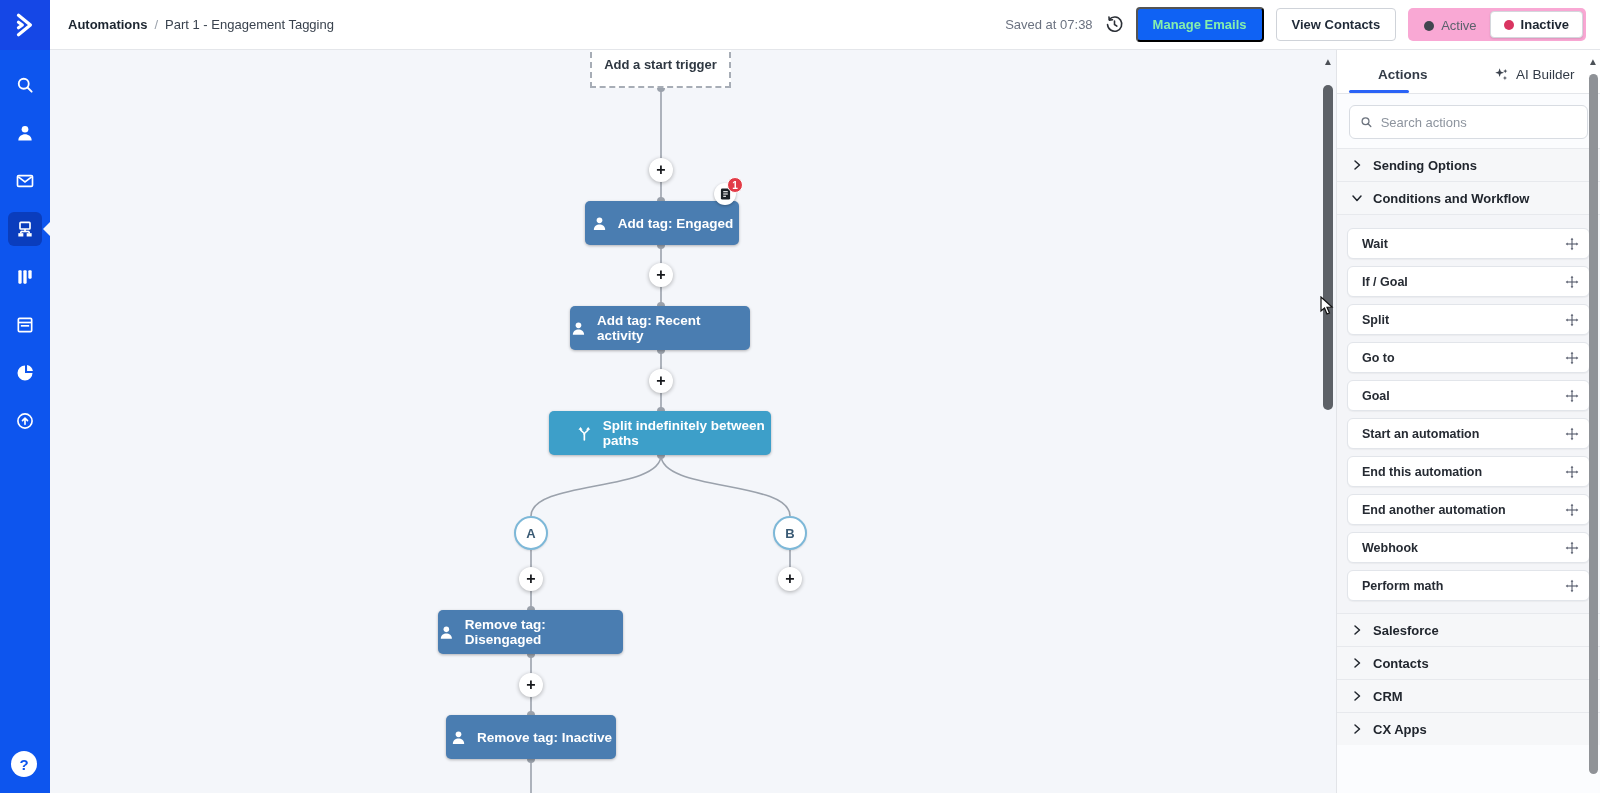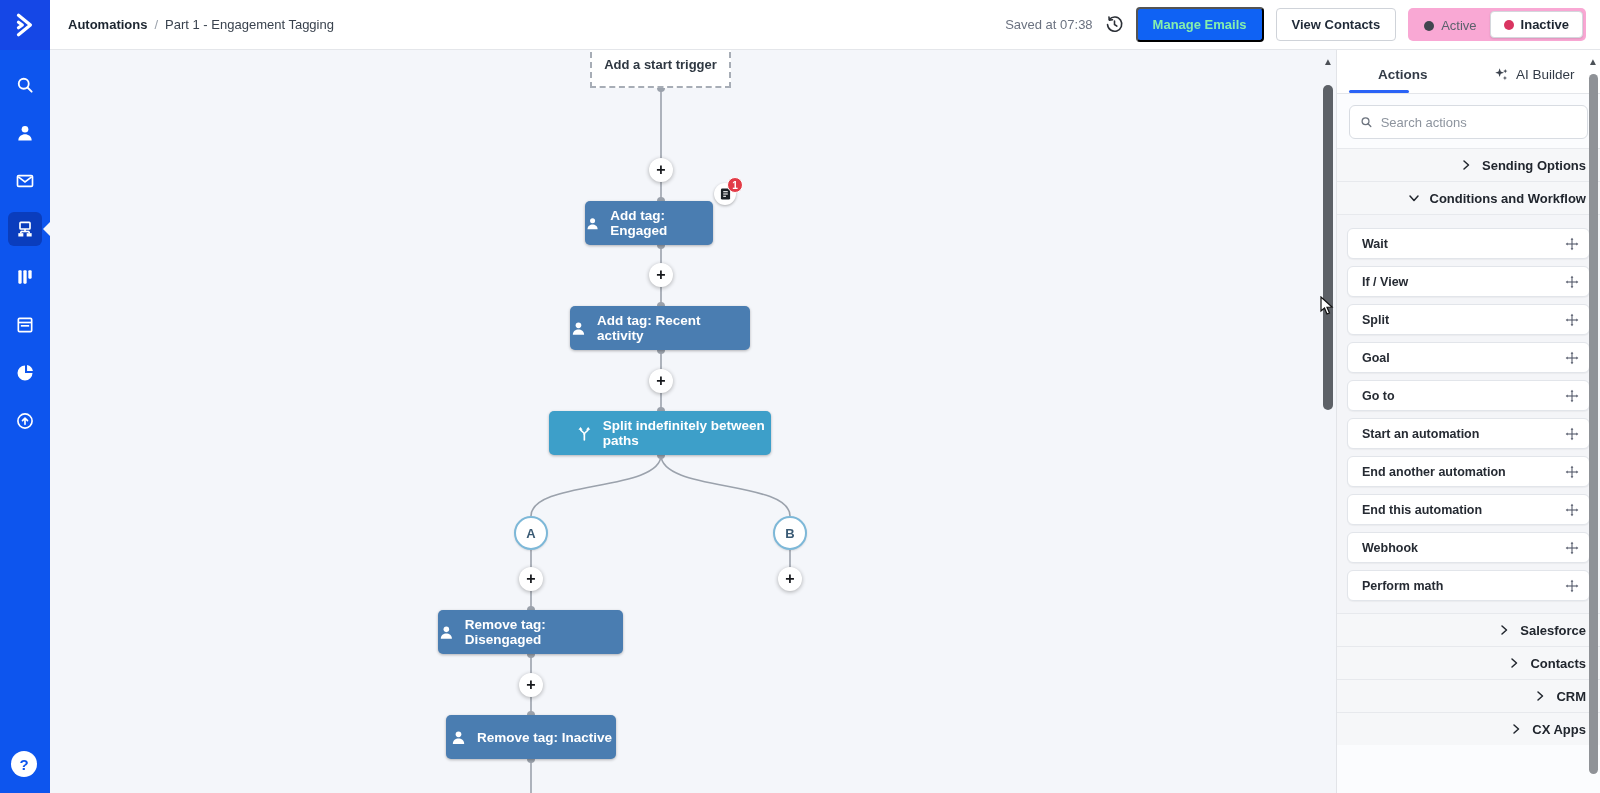--- a/index.html
+++ b/index.html
@@ -70,21 +70,21 @@
     font-size:13.5px; color:#333b47; cursor:pointer; position:relative; }
   .tab.active { font-weight:700; }
   .tab.active::after { content:""; position:absolute; left:12px; right:60px; bottom:0; height:3px; background:#2b63f6; border-radius:2px; }
   .search-wrap { padding:11px 12px 9px; }
   .search-box { display:flex; align-items:center; gap:8px; background:#fff; border:1px solid #d8dce2; border-radius:6px;
     height:34px; padding:0 10px; }
   .search-box input { border:none; outline:none; font-size:13px; width:100%; color:#2b2f36;
     font-family:"Liberation Sans", sans-serif; background:transparent; }
   .search-box input::placeholder { color:#8d949e; }
   .sec { display:flex; align-items:center; gap:10px; height:33px; padding:0 14px; background:#f6f7f9;
-    border-top:1px solid #e7e9ed; font-size:13px; font-weight:700; color:#21262e; cursor:pointer;justify-content:flex-end; }
+    border-top:1px solid #e7e9ed; font-size:13px; font-weight:700; color:#21262e; cursor:pointer; }
   .sec:last-of-type { border-bottom:1px solid #e7e9ed; }
   .chev { display:flex; color:#21262e; }
   .items { background:#f4f5f8; border-top:1px solid #e7e9ed; padding:13px 10px 12px; display:flex; flex-direction:column; gap:7px; }
   .card { height:31px; background:#fff; border:1px solid #e2e5ea; border-radius:6px; box-shadow:0 1px 1px rgba(0,0,0,.04);
     display:flex; align-items:center; justify-content:space-between; padding:0 10px 0 14px; cursor:pointer;gap:8px; }
   .card-label { font-size:12.5px; font-weight:600; color:#262b33; }
   .move-icon { color:#4f5566; display:flex; cursor:grab; }
 
   
   .pn-scroll { position:absolute; right:1px; top:0; width:12px; height:743px; }
@@ -222,21 +222,21 @@
           <circle cx="481" cy="604" r="4"></circle>
         <circle cx="481" cy="665" r="4"></circle>
           <circle cx="481" cy="709" r="4"></circle>
       </g>
     </svg>
 
     <div class="start-box">Add a start trigger</div>
 
     <div class="plus" style="left:611px; top:120px">+</div>
 
-    <div class="node" style="left:535px; top:151px; width:128px">
+    <div class="node" style="left:535px; top:151px; width:154px">
       <svg width="17" height="17" viewBox="0 0 24 24">
           <circle cx="12" cy="7.5" r="4" fill="#fff"></circle>
           <path d="M4 21c0-5 4-7.5 8-7.5s8 2.5 8 7.5z" fill="#fff"></path>
         </svg>
       <span>Add tag: Engaged</span>
     </div>
     <div class="note-badge">
       <div class="note-circle">
         <svg width="11" height="12" viewBox="0 0 12 13">
             <rect x="1" y="0.5" width="10" height="12" rx="1.5" fill="#1d2127"></rect>
@@ -359,21 +359,21 @@
                 <path d="M12 1.2 L14.4 4.6 L9.6 4.6 Z" stroke="none"></path>
                 <path d="M12 22.8 L14.4 19.4 L9.6 19.4 Z" stroke="none"></path>
                 <path d="M1.2 12 L4.6 9.6 L4.6 14.4 Z" stroke="none"></path>
                 <path d="M22.8 12 L19.4 9.6 L19.4 14.4 Z" stroke="none"></path>
               </g>
             </svg>
           </span>
         </div>
 
         <div class="card">
-          <span class="card-label">If / View</span>
+          <span class="card-label">If / Goal</span>
           <span class="move-icon">
             <svg width="14" height="14" viewBox="0 0 24 24">
               <g stroke="#4f5566" stroke-width="1.8" fill="#4f5566">
                 <line x1="12" y1="4" x2="12" y2="20"></line>
                 <line x1="4" y1="12" x2="20" y2="12"></line>
                 <path d="M12 1.2 L14.4 4.6 L9.6 4.6 Z" stroke="none"></path>
                 <path d="M12 22.8 L14.4 19.4 L9.6 19.4 Z" stroke="none"></path>
                 <path d="M1.2 12 L4.6 9.6 L4.6 14.4 Z" stroke="none"></path>
                 <path d="M22.8 12 L19.4 9.6 L19.4 14.4 Z" stroke="none"></path>
               </g>
@@ -391,85 +391,85 @@
                 <path d="M12 1.2 L14.4 4.6 L9.6 4.6 Z" stroke="none"></path>
                 <path d="M12 22.8 L14.4 19.4 L9.6 19.4 Z" stroke="none"></path>
                 <path d="M1.2 12 L4.6 9.6 L4.6 14.4 Z" stroke="none"></path>
                 <path d="M22.8 12 L19.4 9.6 L19.4 14.4 Z" stroke="none"></path>
               </g>
             </svg>
           </span>
         </div>
 
         <div class="card">
+          <span class="card-label">Go to</span>
+          <span class="move-icon">
+            <svg width="14" height="14" viewBox="0 0 24 24">
+              <g stroke="#4f5566" stroke-width="1.8" fill="#4f5566">
+                <line x1="12" y1="4" x2="12" y2="20"></line>
+                <line x1="4" y1="12" x2="20" y2="12"></line>
+                <path d="M12 1.2 L14.4 4.6 L9.6 4.6 Z" stroke="none"></path>
+                <path d="M12 22.8 L14.4 19.4 L9.6 19.4 Z" stroke="none"></path>
+                <path d="M1.2 12 L4.6 9.6 L4.6 14.4 Z" stroke="none"></path>
+                <path d="M22.8 12 L19.4 9.6 L19.4 14.4 Z" stroke="none"></path>
+              </g>
+            </svg>
+          </span>
+        </div>
+
+        <div class="card">
           <span class="card-label">Goal</span>
           <span class="move-icon">
             <svg width="14" height="14" viewBox="0 0 24 24">
               <g stroke="#4f5566" stroke-width="1.8" fill="#4f5566">
                 <line x1="12" y1="4" x2="12" y2="20"></line>
                 <line x1="4" y1="12" x2="20" y2="12"></line>
                 <path d="M12 1.2 L14.4 4.6 L9.6 4.6 Z" stroke="none"></path>
                 <path d="M12 22.8 L14.4 19.4 L9.6 19.4 Z" stroke="none"></path>
                 <path d="M1.2 12 L4.6 9.6 L4.6 14.4 Z" stroke="none"></path>
                 <path d="M22.8 12 L19.4 9.6 L19.4 14.4 Z" stroke="none"></path>
               </g>
             </svg>
           </span>
         </div>
 
         <div class="card">
-          <span class="card-label">Go to</span>
-          <span class="move-icon">
-            <svg width="14" height="14" viewBox="0 0 24 24">
-              <g stroke="#4f5566" stroke-width="1.8" fill="#4f5566">
-                <line x1="12" y1="4" x2="12" y2="20"></line>
-                <line x1="4" y1="12" x2="20" y2="12"></line>
-                <path d="M12 1.2 L14.4 4.6 L9.6 4.6 Z" stroke="none"></path>
-                <path d="M12 22.8 L14.4 19.4 L9.6 19.4 Z" stroke="none"></path>
-                <path d="M1.2 12 L4.6 9.6 L4.6 14.4 Z" stroke="none"></path>
-                <path d="M22.8 12 L19.4 9.6 L19.4 14.4 Z" stroke="none"></path>
-              </g>
-            </svg>
-          </span>
-        </div>
-
-        <div class="card">
           <span class="card-label">Start an automation</span>
           <span class="move-icon">
             <svg width="14" height="14" viewBox="0 0 24 24">
               <g stroke="#4f5566" stroke-width="1.8" fill="#4f5566">
                 <line x1="12" y1="4" x2="12" y2="20"></line>
                 <line x1="4" y1="12" x2="20" y2="12"></line>
                 <path d="M12 1.2 L14.4 4.6 L9.6 4.6 Z" stroke="none"></path>
                 <path d="M12 22.8 L14.4 19.4 L9.6 19.4 Z" stroke="none"></path>
                 <path d="M1.2 12 L4.6 9.6 L4.6 14.4 Z" stroke="none"></path>
                 <path d="M22.8 12 L19.4 9.6 L19.4 14.4 Z" stroke="none"></path>
               </g>
             </svg>
           </span>
         </div>
 
         <div class="card">
+          <span class="card-label">End this automation</span>
+          <span class="move-icon">
+            <svg width="14" height="14" viewBox="0 0 24 24">
+              <g stroke="#4f5566" stroke-width="1.8" fill="#4f5566">
+                <line x1="12" y1="4" x2="12" y2="20"></line>
+                <line x1="4" y1="12" x2="20" y2="12"></line>
+                <path d="M12 1.2 L14.4 4.6 L9.6 4.6 Z" stroke="none"></path>
+                <path d="M12 22.8 L14.4 19.4 L9.6 19.4 Z" stroke="none"></path>
+                <path d="M1.2 12 L4.6 9.6 L4.6 14.4 Z" stroke="none"></path>
+                <path d="M22.8 12 L19.4 9.6 L19.4 14.4 Z" stroke="none"></path>
+              </g>
+            </svg>
+          </span>
+        </div>
+
+        <div class="card">
           <span class="card-label">End another automation</span>
-          <span class="move-icon">
-            <svg width="14" height="14" viewBox="0 0 24 24">
-              <g stroke="#4f5566" stroke-width="1.8" fill="#4f5566">
-                <line x1="12" y1="4" x2="12" y2="20"></line>
-                <line x1="4" y1="12" x2="20" y2="12"></line>
-                <path d="M12 1.2 L14.4 4.6 L9.6 4.6 Z" stroke="none"></path>
-                <path d="M12 22.8 L14.4 19.4 L9.6 19.4 Z" stroke="none"></path>
-                <path d="M1.2 12 L4.6 9.6 L4.6 14.4 Z" stroke="none"></path>
-                <path d="M22.8 12 L19.4 9.6 L19.4 14.4 Z" stroke="none"></path>
-              </g>
-            </svg>
-          </span>
-        </div>
-
-        <div class="card">
-          <span class="card-label">End this automation</span>
           <span class="move-icon">
             <svg width="14" height="14" viewBox="0 0 24 24">
               <g stroke="#4f5566" stroke-width="1.8" fill="#4f5566">
                 <line x1="12" y1="4" x2="12" y2="20"></line>
                 <line x1="4" y1="12" x2="20" y2="12"></line>
                 <path d="M12 1.2 L14.4 4.6 L9.6 4.6 Z" stroke="none"></path>
                 <path d="M12 22.8 L14.4 19.4 L9.6 19.4 Z" stroke="none"></path>
                 <path d="M1.2 12 L4.6 9.6 L4.6 14.4 Z" stroke="none"></path>
                 <path d="M22.8 12 L19.4 9.6 L19.4 14.4 Z" stroke="none"></path>
               </g>

